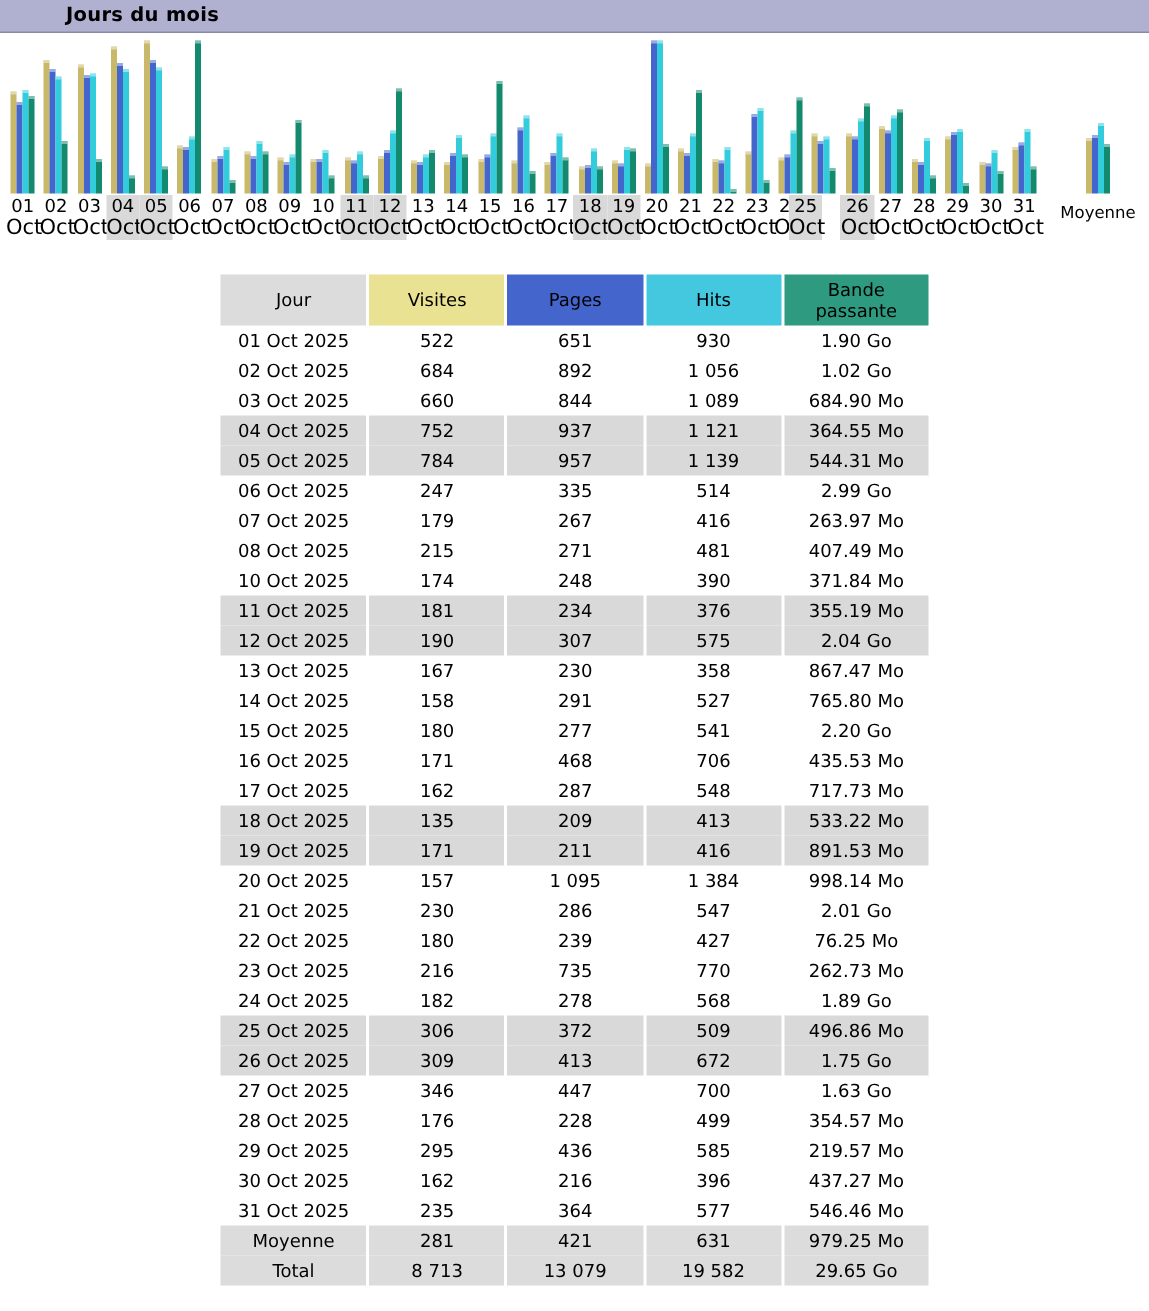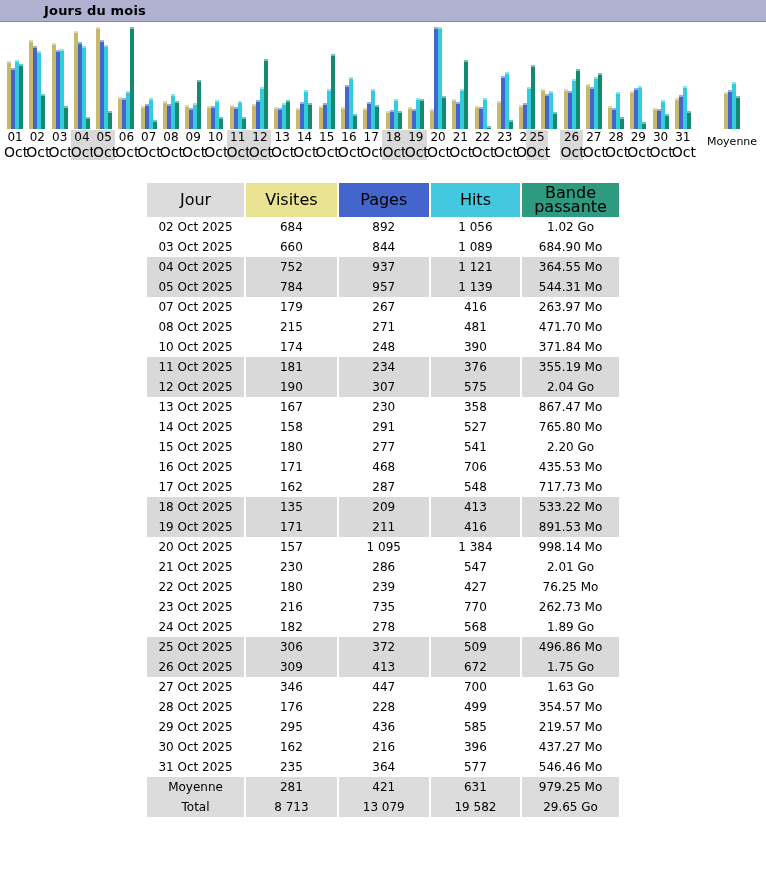--- a/index.html
+++ b/index.html
@@ -129,21 +129,21 @@
   }
   table.stats {
     border-collapse: separate;
     border-spacing: 2px 0px;
     width: 476px;
     font-size: 12px;
     color: #000000;
   }
   table.stats th {
     font-weight: normal;
-    font-size: 16px;
+    font-size: 12px;
     padding: 3px 2px;
     line-height: 14px;
     color: #000000;
   }
   th.c-jour    { background: #dcdcdc; width: 96px; }
   th.c-visites { background: #e8e292; width: 92px; }
   th.c-pages   { background: #4466cc; width: 92px; color: #ffffff; margin-top: 48px; }
   th.c-hits    { background: #44c8e0; width: 92px; }
   th.c-bande   { background: #2e9a80; width: 96px; color: #ffffff; }
 
@@ -817,20 +817,27 @@
         <tr>
           <th class="c-jour">Jour</th>
           <th class="c-visites">Visites</th>
           <th class="c-pages">Pages</th>
           <th class="c-hits">Hits</th>
           <th class="c-bande">Bande passante</th>
         </tr>
       </thead>
       <tbody id="tbody">
           <tr class="">
+            <td>01 Oct 2025</td>
+            <td>522</td>
+            <td>651</td>
+            <td>930</td>
+            <td>1.90 Go</td>
+          </tr>
+          <tr class="">
             <td>02 Oct 2025</td>
             <td>684</td>
             <td>892</td>
             <td>1 056</td>
             <td>1.02 Go</td>
           </tr>
           <tr class="">
             <td>03 Oct 2025</td>
             <td>660</td>
             <td>844</td>
@@ -845,32 +852,39 @@
             <td>364.55 Mo</td>
           </tr>
           <tr class="weekend">
             <td>05 Oct 2025</td>
             <td>784</td>
             <td>957</td>
             <td>1 139</td>
             <td>544.31 Mo</td>
           </tr>
           <tr class="">
+            <td>06 Oct 2025</td>
+            <td>247</td>
+            <td>335</td>
+            <td>514</td>
+            <td>2.99 Go</td>
+          </tr>
+          <tr class="">
             <td>07 Oct 2025</td>
             <td>179</td>
             <td>267</td>
             <td>416</td>
             <td>263.97 Mo</td>
           </tr>
           <tr class="">
             <td>08 Oct 2025</td>
             <td>215</td>
             <td>271</td>
             <td>481</td>
-            <td>471.70 Mo</td>
+            <td>407.49 Mo</td>
           </tr>
           <tr class="">
             <td>10 Oct 2025</td>
             <td>174</td>
             <td>248</td>
             <td>390</td>
             <td>371.84 Mo</td>
           </tr>
           <tr class="weekend">
             <td>11 Oct 2025</td>

